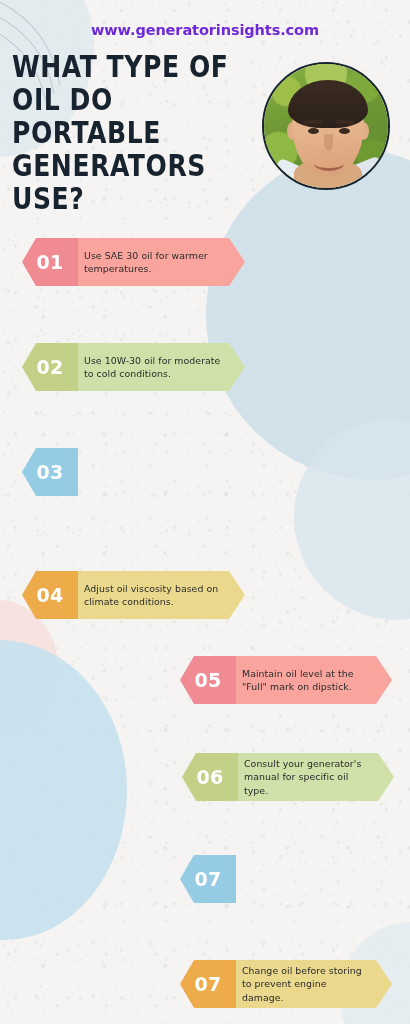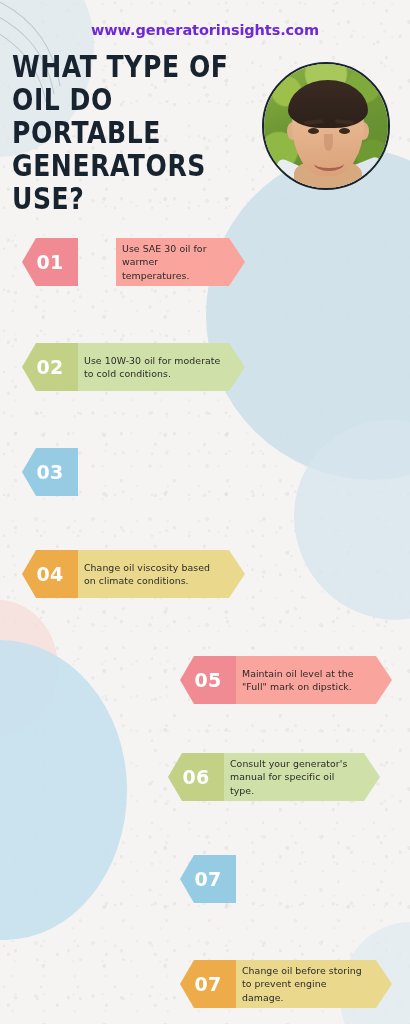--- a/index.html
+++ b/index.html
@@ -211,46 +211,46 @@
       <div class="eye-l"></div>
       <div class="eye-r"></div>
       <div class="nose"></div>
       <div class="mouth"></div>
     </div>
   </div>
 
   <div id="banner-list">
       <div class="banner left" style="top: 238px; left: 22px; width: 223px;">
         <div class="num" style="background: rgb(240, 139, 148);">01</div>
-        <div class="body" style="background: rgb(249, 164, 157); margin-left: 38px;">
+        <div class="body" style="background: rgb(249, 164, 157);">
           <div class="txt">Use SAE 30 oil for warmer temperatures.</div>
         </div>
       </div>
       <div class="banner left" style="top: 343px; left: 22px; width: 223px;">
         <div class="num" style="background: rgb(195, 209, 134);">02</div>
         <div class="body" style="background: rgb(207, 224, 168);">
           <div class="txt">Use 10W-30 oil for moderate to cold conditions.</div>
         </div>
       </div>
       <div class="banner left" style="top: 448px; left: 22px; width: 223px;">
         <div class="num" style="background: rgb(150, 203, 228);">03</div>
       </div>
-      <div class="banner left" style="top: 550px; left: 22px; width: 223px;">
+      <div class="banner left" style="top: 571px; left: 22px; width: 223px;">
         <div class="num" style="background: rgb(238, 171, 74);">04</div>
         <div class="body" style="background: rgb(234, 217, 141);">
-          <div class="txt">Change oil viscosity based on climate conditions.</div>
+          <div class="txt">Adjust oil viscosity based on climate conditions.</div>
         </div>
       </div>
       <div class="banner right" style="top: 656px; left: 180px; width: 212px; justify-content: space-between;">
         <div class="num" style="background: rgb(240, 139, 148);">05</div>
         <div class="body" style="background: rgb(249, 164, 157);">
           <div class="txt">Maintain oil level at the "Full" mark on dipstick.</div>
         </div>
       </div>
-      <div class="banner right" style="top: 753px; left: 168px; width: 212px;">
+      <div class="banner right" style="top: 753px; left: 182px; width: 212px;">
         <div class="num" style="background: rgb(195, 209, 134);">06</div>
         <div class="body" style="background: rgb(207, 224, 168);">
           <div class="txt">Consult your generator's manual for specific oil type.</div>
         </div>
       </div>
       <div class="banner right" style="top: 855px; left: 180px; width: 212px;">
         <div class="num" style="background: rgb(150, 203, 228);">07</div>
       </div>
       <div class="banner right" style="top: 960px; left: 180px; width: 212px;">
         <div class="num" style="background: rgb(238, 171, 74);">07</div>

